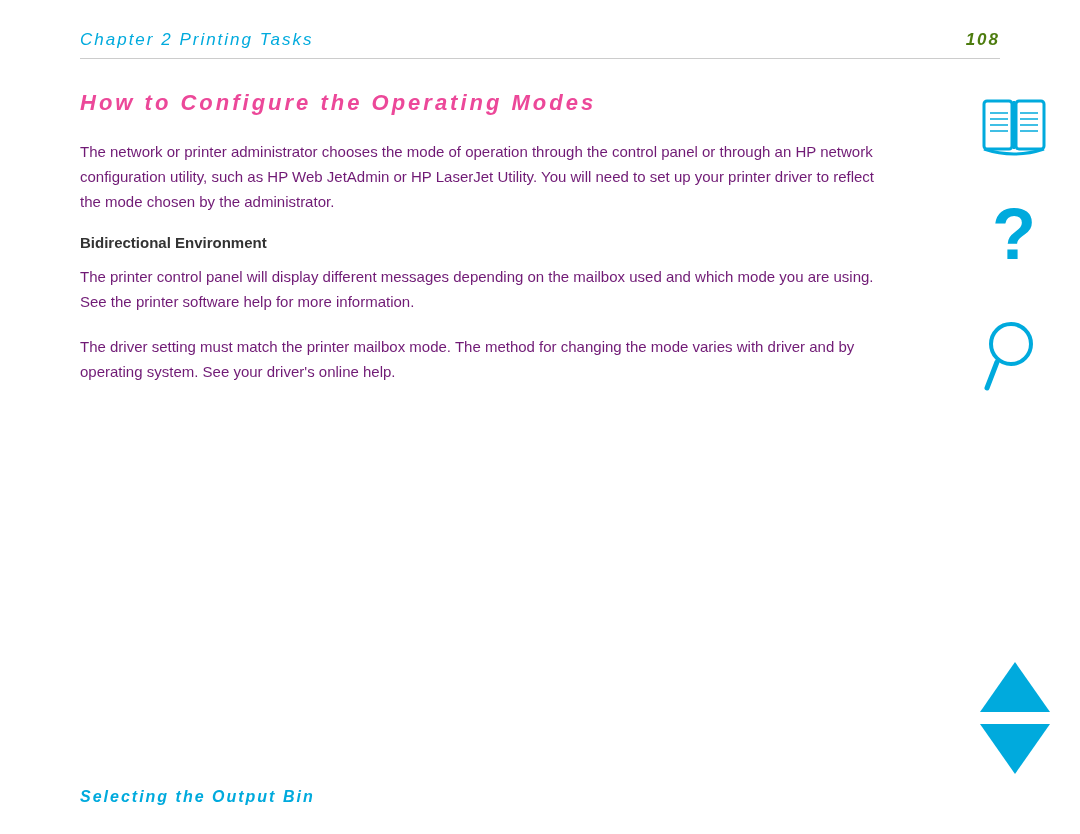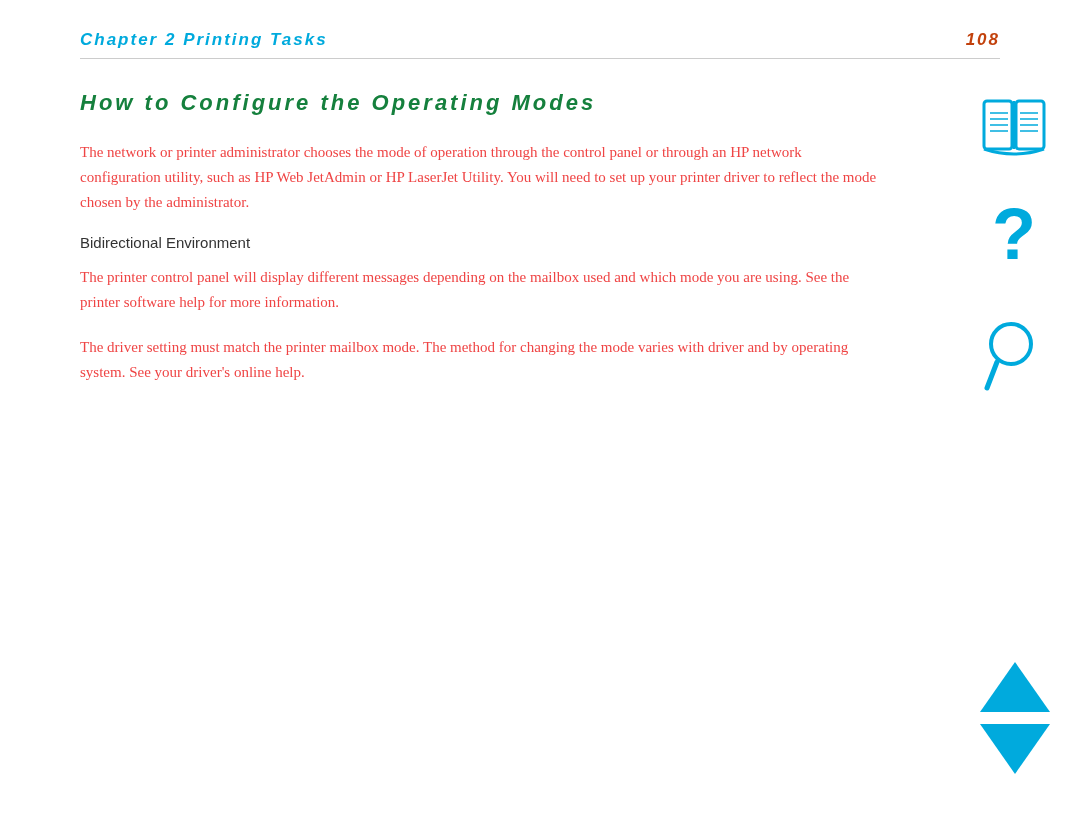--- a/index.html
+++ b/index.html
@@ -29,66 +29,66 @@
       display: flex;
       justify-content: space-between;
       align-items: center;
       border-bottom: 1px solid #ccc;
       padding-bottom: 8px;
     }
 
     .header-chapter {
       font-family: Arial, sans-serif;
       font-style: italic;
-      font-weight: bold;
+      font-weight: normal;
       color: #00aadd;
       font-size: 17px;
       letter-spacing: 2px;
     }
 
     .header-page {
       font-family: Arial, sans-serif;
       font-style: italic;
       font-weight: bold;
-      color: #c2410c;
+      color: #4d7c0f;
       font-size: 17px;
       letter-spacing: 2px;
     }
 
     
     .content {
       position: absolute;
       top: 90px;
       left: 80px;
       right: 200px;
     }
 
     .section-title {
       font-family: Arial, sans-serif;
       font-style: italic;
       font-weight: bold;
       font-size: 22px;
-      color: #15803d;
+      color: #ec4899;
       margin-bottom: 24px;
       letter-spacing: 3px;
     }
 
     .body-text {
-      font-family: Liberation Serif, serif;
+      font-family: Liberation Sans, sans-serif;
       font-size: 15px;
-      color: #ef4444;
+      color: #701a75;
       line-height: 1.65;
       margin-bottom: 20px;
     }
 
     .subheading {
       font-family: Arial, sans-serif;
       font-size: 15px;
       color: #333;
-      font-weight: normal;
+      font-weight: bold;
       margin-bottom: 14px;
     }
 
     
     .footer {
       position: absolute;
       bottom: 28px;
       left: 80px;
     }
 
@@ -232,14 +232,17 @@
       </svg>
     </div>
 
   </div>
 
   <div class="nav-arrows">
     <div class="arrow-up"></div>
     <div class="arrow-down"></div>
   </div>
 
+  <div class="footer">
+    <span class="footer-link">Selecting the Output Bin</span>
+  </div>
 
 </div>
 
 </body></html>

